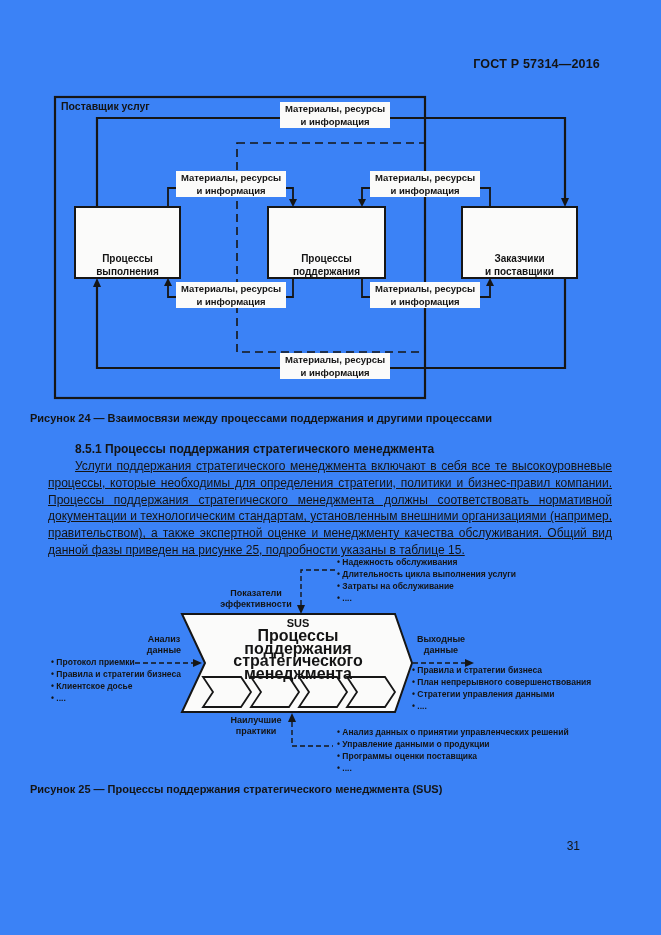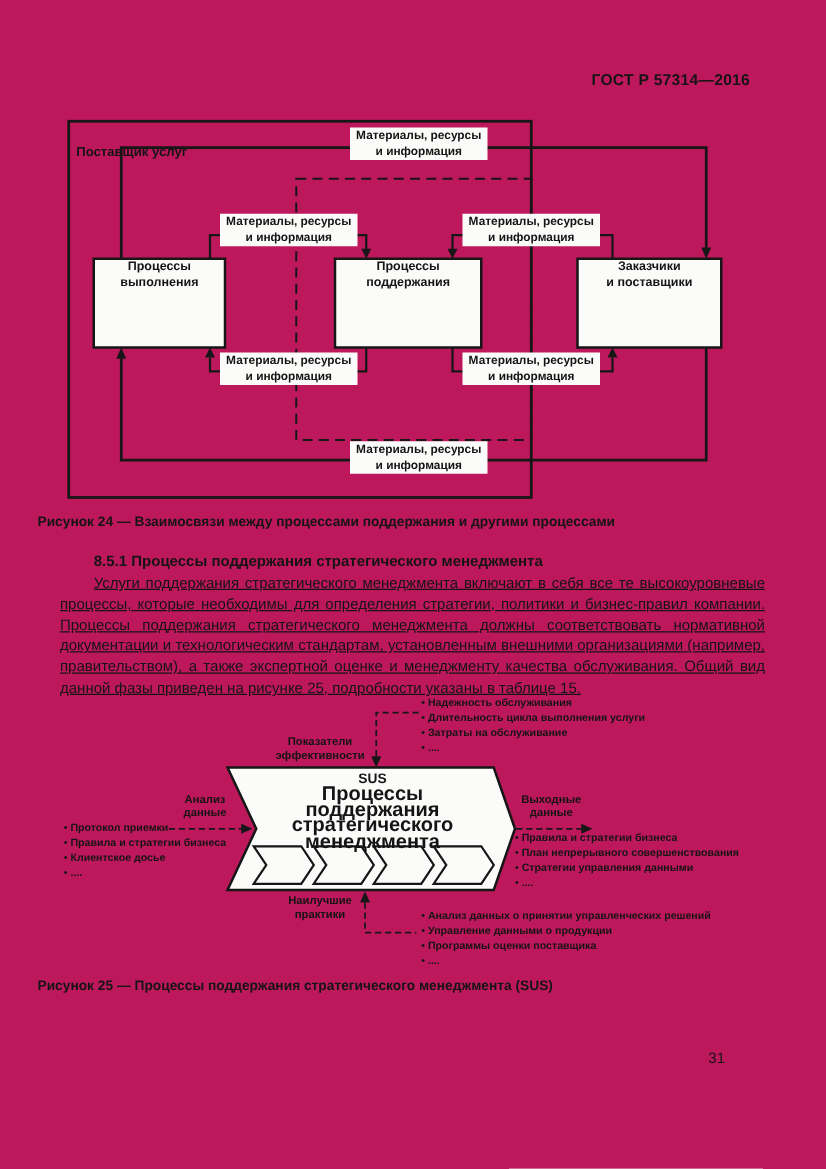--- a/index.html
+++ b/index.html
@@ -1,39 +1,39 @@
 <!DOCTYPE html>
 <html><head>
 <meta charset="utf-8">
 <style>
   html,body{margin:0;padding:0;background:#e8e8e8;}
   .page{
     position:relative;width:661px;height:935px;margin:0 auto;
-    background:#be185d;color:#141414;overflow:hidden;
+    background:#3b82f6;color:#141414;overflow:hidden;
     font-family:"Liberation Sans", sans-serif;
   }
   .abs{position:absolute;}
   
   .doc-header{top:57px;left:340px;width:260px;text-align:right;font-weight:bold;font-size:12.5px;letter-spacing:.2px;}
   .page-num{top:839px;left:520px;width:60px;text-align:right;font-size:12px;}
   
   .fig-caption{left:30px;width:601px;text-align:left;font-size:11px;font-weight:bold;}
   .sec-heading{top:442px;left:75px;font-weight:bold;font-size:12px;}
   .body-par{top:458px;left:48px;width:564px;font-size:12px;line-height:16.8px;text-align:justify;text-indent:27px;text-decoration:underline;}
   
   .fig{position:absolute;}
   .fig svg{position:absolute;left:0;top:0;}
   .diagram-stroke{stroke:#161616;fill:none;}
   .arrowhead{fill:#161616;stroke:none;}
   
   .lbl2{position:absolute;background:#fbfbfa;text-align:center;font-weight:bold;font-size:9.5px;line-height:13px;}
   .lbl2 span{display:block;}
-  .boxlbl{position:absolute;display:flex;align-items:flex-start;justify-content:center;text-align:center;font-weight:bold;font-size:10px;line-height:13px;}
+  .boxlbl{position:absolute;display:flex;align-items:flex-end;justify-content:center;text-align:center;font-weight:bold;font-size:10px;line-height:13px;}
   .boxlbl span{display:block;}
-  .outerlbl{left:11px;top:24px;font-weight:bold;font-size:10.5px;}
+  .outerlbl{left:11px;top:8px;font-weight:bold;font-size:10.5px;}
   
   .small-lbl{position:absolute;text-align:center;font-weight:bold;font-size:9px;line-height:11px;}
   .small-lbl span{display:block;}
   .blist{position:absolute;font-weight:bold;font-size:8.5px;line-height:12px;white-space:nowrap;}
   .bi::before{content:"• ";}
   .sus-text{position:absolute;left:160px;top:67px;width:186px;text-align:center;font-weight:bold;}
   .sus-text .l1{font-size:11px;line-height:13px;}
   .sus-text .ln{font-size:16px;line-height:12.5px;}
 </style>
 </head>

